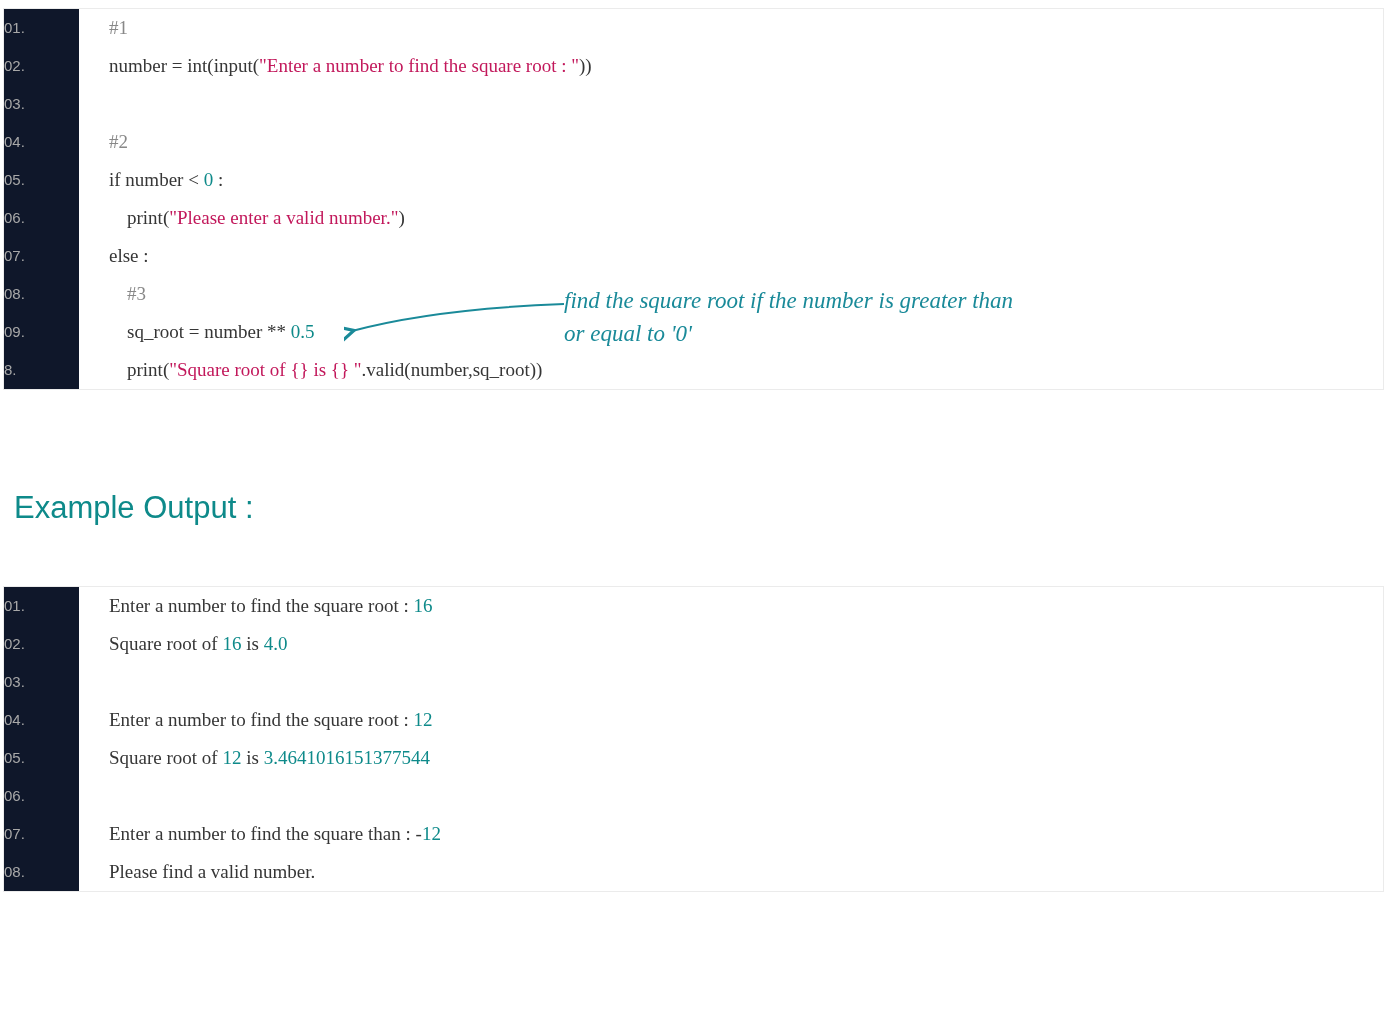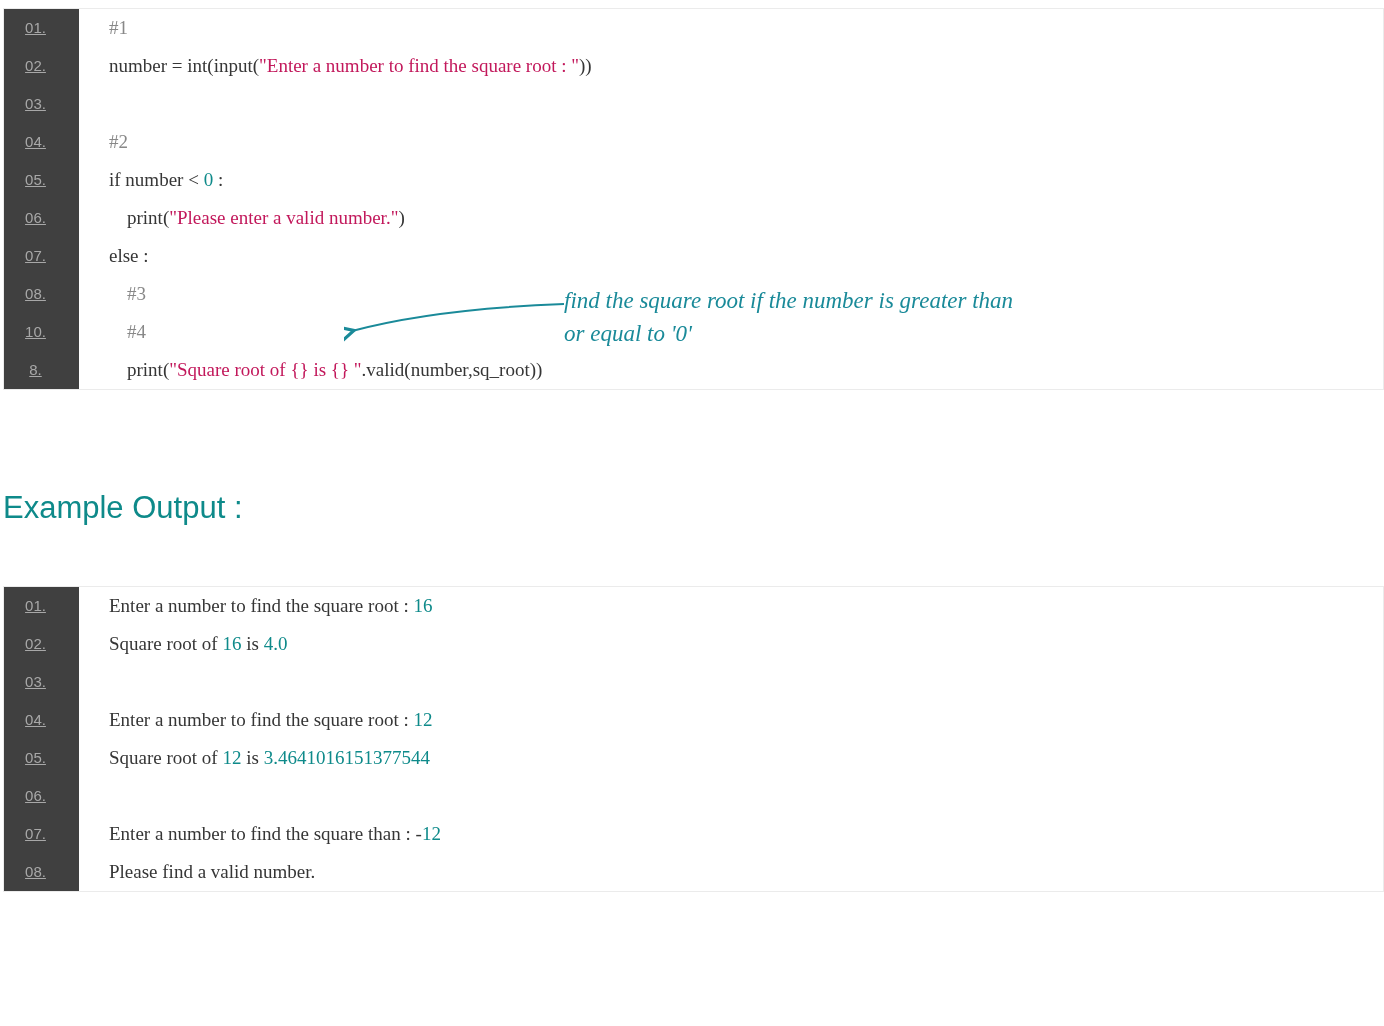--- a/index.html
+++ b/index.html
@@ -16,47 +16,46 @@
     position: relative;
     background: #fff;
   }
   .code-row {
     display: flex;
     align-items: stretch;
     min-height: 38px;
   }
   .line-num {
     width: 75px;
-    background: #404040;
+    background: #0f172a;
     color: #a8a8a8;
     font-family: Arial, Helvetica, sans-serif;
     font-size: 15px;
-    text-align: center;
+    text-align: left;
     padding: 10px 12px 0 0;
     flex-shrink: 0;
-    text-decoration: underline;
   }
   .code-content {
     flex: 1;
     font-size: 19px;
     color: #363636;
     padding: 8px 0 0 30px;
     font-family: Georgia, 'Times New Roman', serif;
     position: relative;
   }
   .comment { color: #888888; }
   .string  { color: #c2185b; }
   .number  { color: #0e8a8a; }
   .indent1 { padding-left: 48px; }
 
   .heading {
     font-family: Arial, Helvetica, sans-serif;
     color: #0e8a8a;
     font-size: 31px;
-    margin: 100px 0 60px 3px;
+    margin: 100px 0 60px 14px;
     font-weight: 400;
   }
 
   .annotation {
     position: absolute;
     font-family: 'Comic Sans MS', 'Segoe Script', cursive;
     color: #1a8a99;
     font-size: 23px;
     line-height: 1.45;
     text-align: left;
@@ -108,22 +107,22 @@
     </div>
     <div class="code-row">
       <div class="line-num">07.</div>
       <div class="code-content"><span>else :</span></div>
     </div>
     <div class="code-row">
       <div class="line-num">08.</div>
       <div class="code-content indent1"><span class="comment">#3</span></div>
     </div>
     <div class="code-row">
-      <div class="line-num">10.</div>
-      <div class="code-content indent1"><span class="comment">#4</span></div>
+      <div class="line-num">09.</div>
+      <div class="code-content indent1"><span>sq_root = number ** </span><span class="number">0.5</span></div>
     </div>
     <div class="code-row">
       <div class="line-num">8.</div>
       <div class="code-content indent1"><span>print(</span><span class="string">"Square root of {} is {} "</span><span>.valid(number,sq_root))</span></div>
     </div>
   </div>
 
 <h2 class="heading">Example Output :</h2>
 
 <div class="code-block" id="block2">

